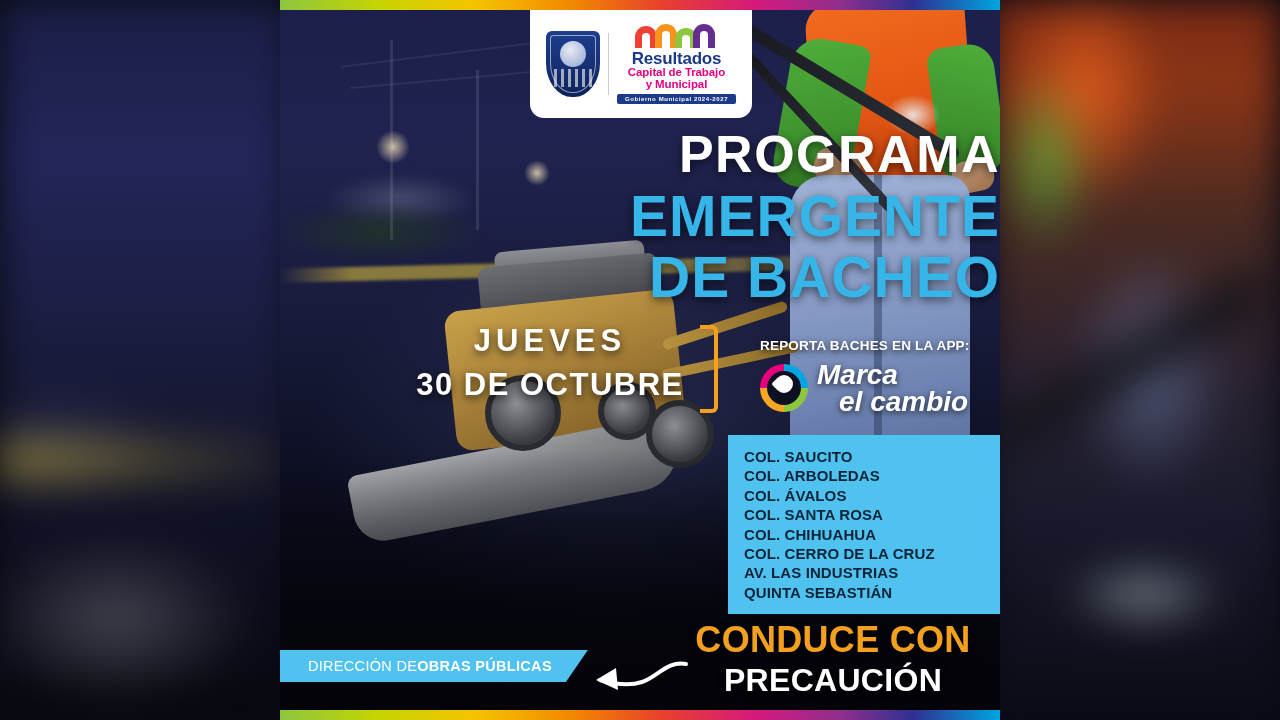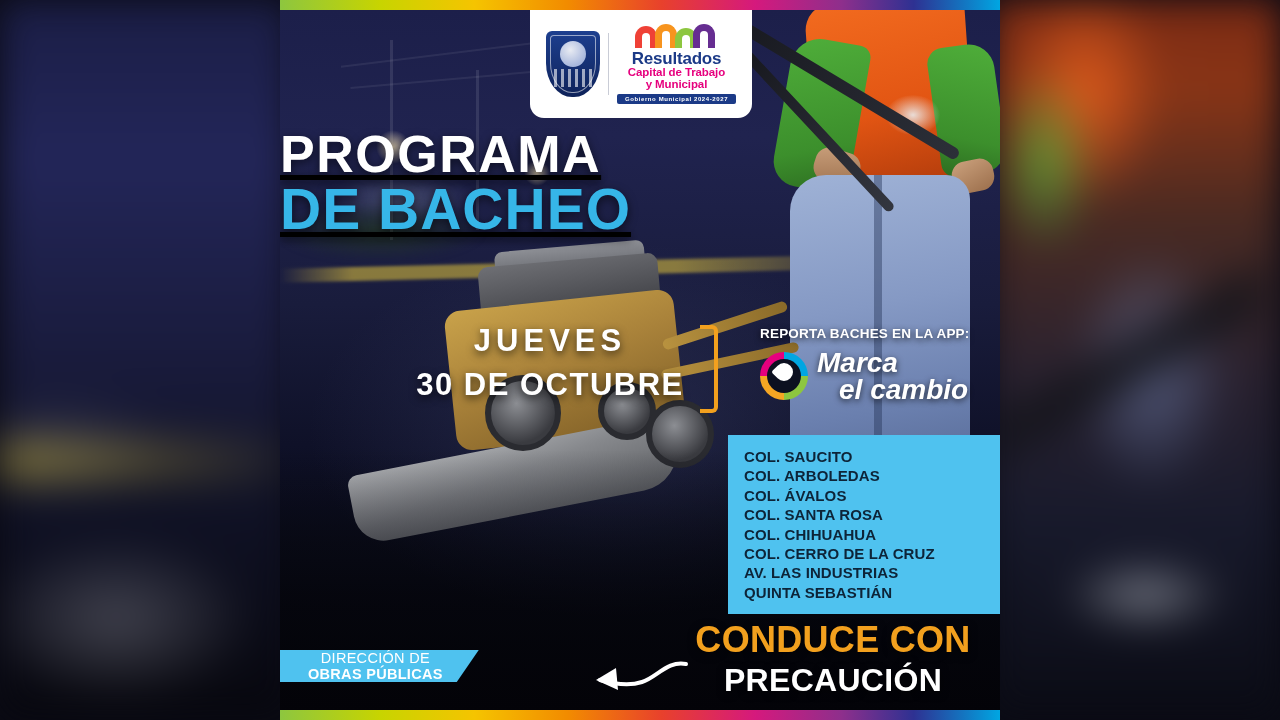--- a/index.html
+++ b/index.html
@@ -375,23 +375,22 @@
     border-radius: 2px;
     letter-spacing: 0.6px;
   }
 
   
   .title-block {
     position: absolute;
     left: 0;
     top: 118px;
     width: 720px;
-    text-align: left;
+    text-align: right;
     text-shadow: 0 3px 10px rgba(0,0,0,0.6);
-    text-decoration: underline;
   }
   .t-programa {
     font-size: 52px;
     font-weight: 800;
     color: #ffffff;
     letter-spacing: 1.5px;
     line-height: 1;
   }
   .t-emergente {
     font-size: 57px;
@@ -438,21 +437,21 @@
     height: 80px;
     border: 4px solid #f2a01e;
     border-left: none;
     border-radius: 0 6px 6px 0;
   }
 
   
   .app-block {
     position: absolute;
     left: 480px;
-    top: 316px;
+    top: 328px;
     width: 230px;
     color: #fff;
   }
   .app-label {
     font-size: 13.5px;
     font-weight: 700;
     letter-spacing: 0.2px;
     text-shadow: 0 2px 6px rgba(0,0,0,0.8);
     margin-bottom: 8px;
   }
@@ -525,21 +524,20 @@
   .ribbon {
     position: absolute;
     left: 0px;
     top: 640px;
     height: 32px;
     background: #4fc2ef;
     display: flex;
     align-items: center;
     padding: 0 36px 0 28px;
     clip-path: polygon(0 0, 100% 0, calc(100% - 22px) 100%, 0 100%);
-    flex-direction: column;
   }
   .ribbon span {
     color: #ffffff;
     font-size: 14.5px;
     letter-spacing: 0.3px;
   }
 
   .arrow {
     position: absolute;
     left: 310px;
@@ -642,20 +640,21 @@
         </div>
         <div class="l-chihuahua">Resultados</div>
         <div class="l-sub">Capital de Trabajo</div>
         <div class="l-sub2">y Municipal</div>
         <div class="l-gov">Gobierno Municipal 2024-2027</div>
       </div>
     </div>
 
     <div class="title-block">
       <div class="t-programa">PROGRAMA</div>
+      <div class="t-emergente">EMERGENTE</div>
       <div class="t-debacheo">DE BACHEO</div>
     </div>
 
     <div class="date-block">
       <div class="d-day">JUEVES</div>
       <div class="d-date">30 DE OCTUBRE</div>
     </div>
     <div class="bracket"></div>
 
     <div class="app-block">

